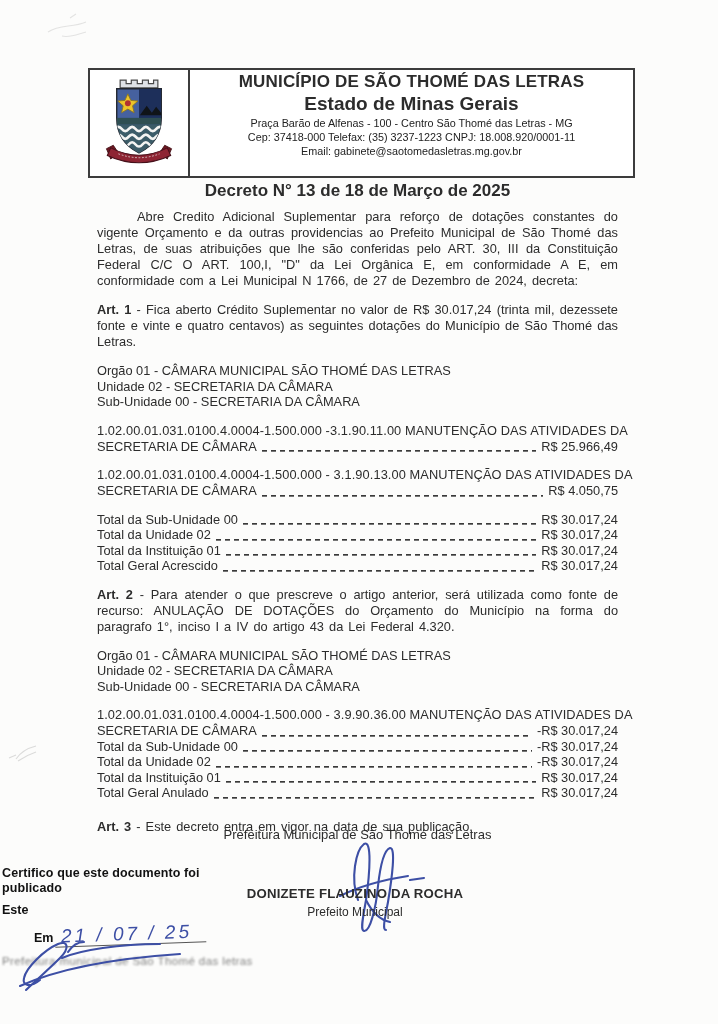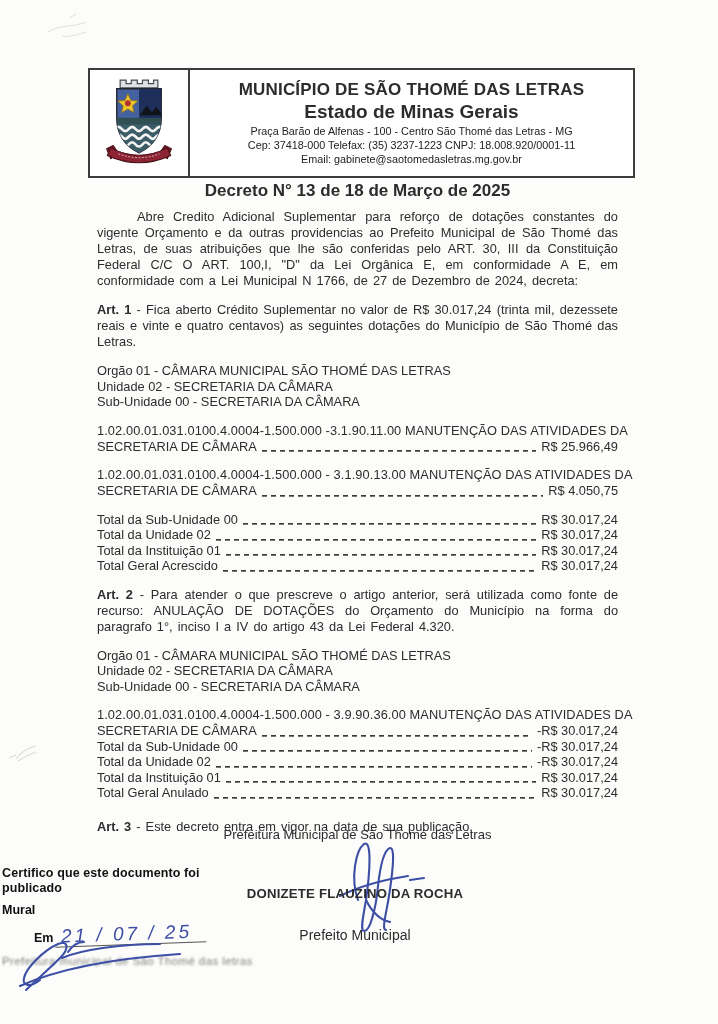--- a/index.html
+++ b/index.html
@@ -26,21 +26,21 @@
     position:absolute;left:88px;top:68px;width:543px;height:106px;
     border:2px solid #3c3c3c;
     display:flex;align-items:stretch;
     background:#fff;
   }
   .crest-cell{
     width:98px;border-right:2px solid #3c3c3c;
     display:flex;align-items:center;justify-content:center;
   }
   .header-text{
-    flex:1;display:flex;flex-direction:column;justify-content:center;
+    flex:1;display:flex;flex-direction:column;
     text-align:center;line-height:1.18;padding:2px 4px;
   }
   .muni{font-size:17px;font-weight:bold;letter-spacing:.2px;}
   .state{font-size:19px;font-weight:bold;margin-top:1px;}
   .hsmall{font-size:10.8px;margin-top:1.5px;color:#222;}
 
   
   .content{
     position:absolute;left:97px;top:183px;width:521px;
     font-size:12.8px;line-height:16px;
@@ -72,21 +72,21 @@
   .tight{margin:0;}
   .issuer{
     position:absolute;left:97px;top:827px;width:521px;
     text-align:center;font-size:13px;
   }
   
   .sig-block{
     position:absolute;left:225px;top:886px;width:260px;text-align:center;
   }
   .sig-name{font-weight:bold;font-size:13.2px;letter-spacing:.2px;}
-  .sig-role{font-size:14px;margin-top:26px;}
+  .sig-role{font-size:12px;margin-top:4px;}
   .sig-main{position:absolute;left:320px;top:838px;width:110px;height:100px;pointer-events:none;}
   .sig-stamp{position:absolute;left:10px;top:928px;width:190px;height:72px;pointer-events:none;}
 
   
   .stamp{
     position:absolute;left:2px;top:866px;width:260px;
     font-size:12.5px;color:#111;
   }
   .stamp-l1{
     font-weight:bold;filter:blur(.4px);letter-spacing:.1px;
@@ -161,21 +161,21 @@
       <div class="hsmall">Cep: 37418-000 Telefax: (35) 3237-1223 CNPJ: 18.008.920/0001-11</div>
       <div class="hsmall">Email: gabinete@saotomedasletras.mg.gov.br</div>
     </div>
   </div>
 
   <div class="content">
     <div class="doc-title">Decreto N° 13 de 18 de Março de 2025</div>
 
     <p class="preamble">Abre Credito Adicional Suplementar para reforço de dotações constantes do vigente Orçamento e da outras providencias ao Prefeito Municipal de São Thomé das Letras, de suas atribuições que lhe são conferidas pelo ART. 30, III da Constituição Federal  C/C O ART. 100,I, "D" da Lei Orgânica  E, em conformidade  A E, em conformidade  com a Lei Municipal  N 1766, de 27 de Dezembro de 2024, decreta:</p>
 
-    <p class="art"><b>Art. 1</b><span> - Fica aberto Crédito Suplementar no valor de R$ 30.017,24 (trinta mil, dezessete reais e vinte e quatro centavos) as seguintes dotações do Município de São Thomé das Letras.</span></p>
+    <p class="art"><b>Art. 1</b><span> - Fica aberto Crédito Suplementar no valor de R$ 30.017,24 (trinta mil, dezessete fonte e vinte e quatro centavos) as seguintes dotações do Município de São Thomé das Letras.</span></p>
 
     <div class="org-block">
       <div>Orgão 01 - CÂMARA MUNICIPAL SÃO THOMÉ DAS LETRAS</div>
       <div>Unidade 02 - SECRETARIA DA CÂMARA</div>
       <div>Sub-Unidade 00 - SECRETARIA DA CÂMARA</div>
     </div>
 
     <div class="bitem">
       <div class="bline1">1.02.00.01.031.0100.4.0004-1.500.000 -3.1.90.11.00 MANUTENÇÃO DAS ATIVIDADES DA</div>
       <div class="trow">
@@ -272,21 +272,21 @@
     </g>
   </svg>
 
   <div class="sig-block">
     <div class="sig-name">DONIZETE FLAUZINO DA ROCHA</div>
     <div class="sig-role">Prefeito Municipal</div>
   </div>
 
   <div class="stamp">
     <div class="stamp-l1">Certifico que este documento foi publicado</div>
-    <div class="stamp-l2">Mural</div>
+    <div class="stamp-l2">Este</div>
     <div class="stamp-date">
       <span class="stamp-em">Em</span>
       <span class="hand-date">21 / 07 / 25</span>
     </div>
     <div class="stamp-l4">Prefeitura municipal de São Thomé das letras</div>
   </div>
 
   <svg class="sig-stamp" viewBox="0 0 190 72">
     <g fill="none" stroke="#3d4fa5" stroke-width="2.1" stroke-linecap="round">
       <path d="M30,52 C20,60 12,58 14,50 C16,40 34,22 48,16 C58,12 60,20 50,30 C38,42 24,54 16,62"></path>

